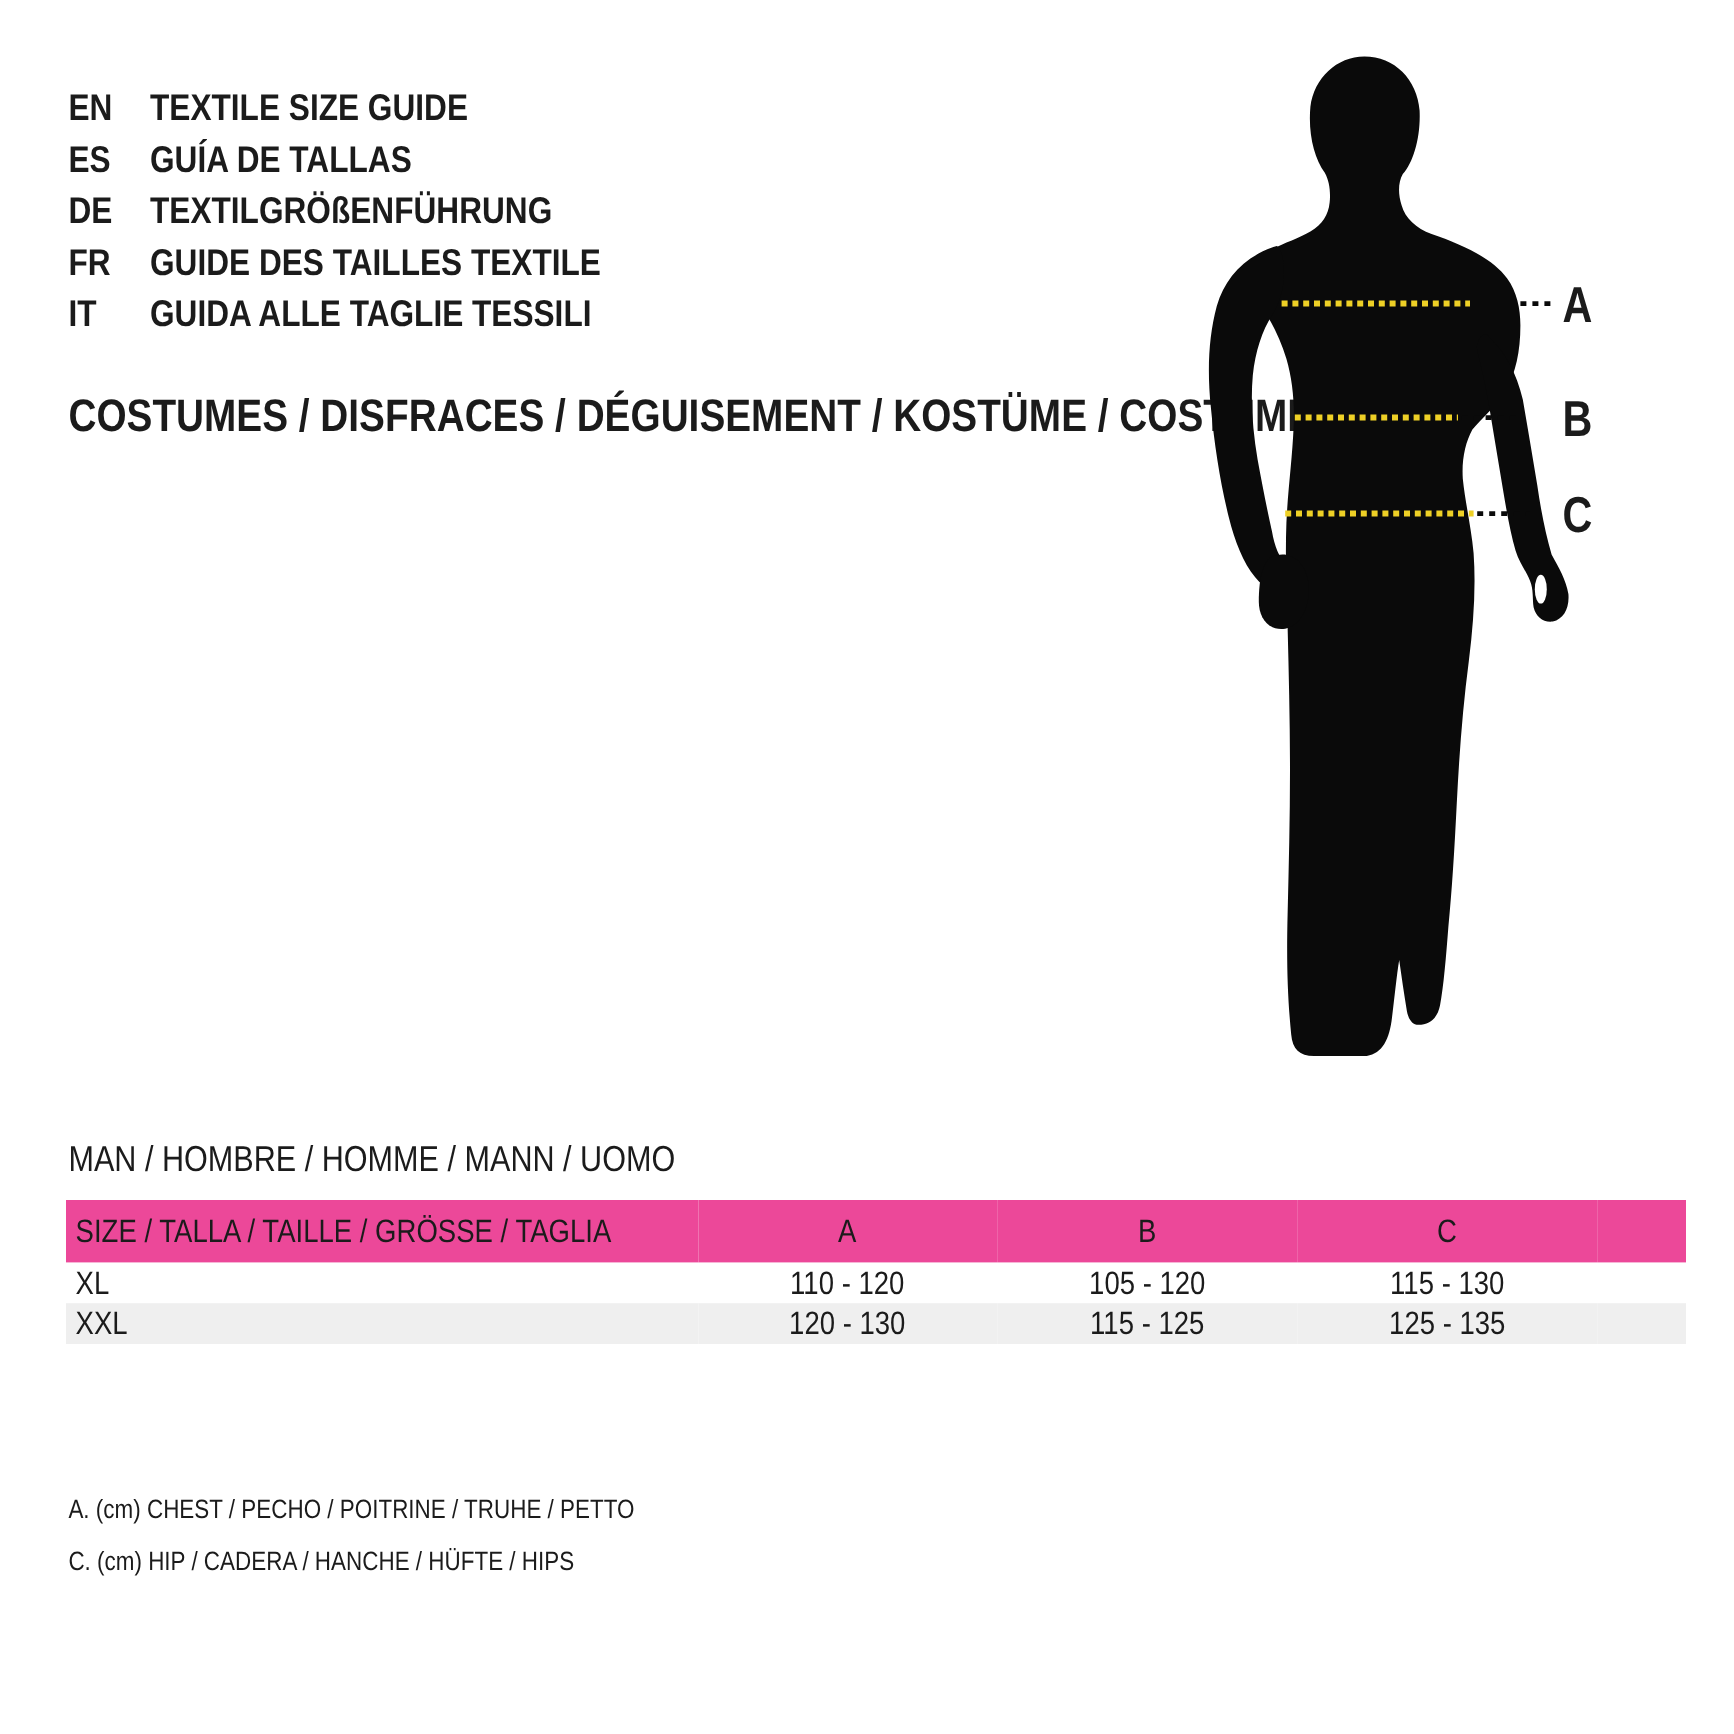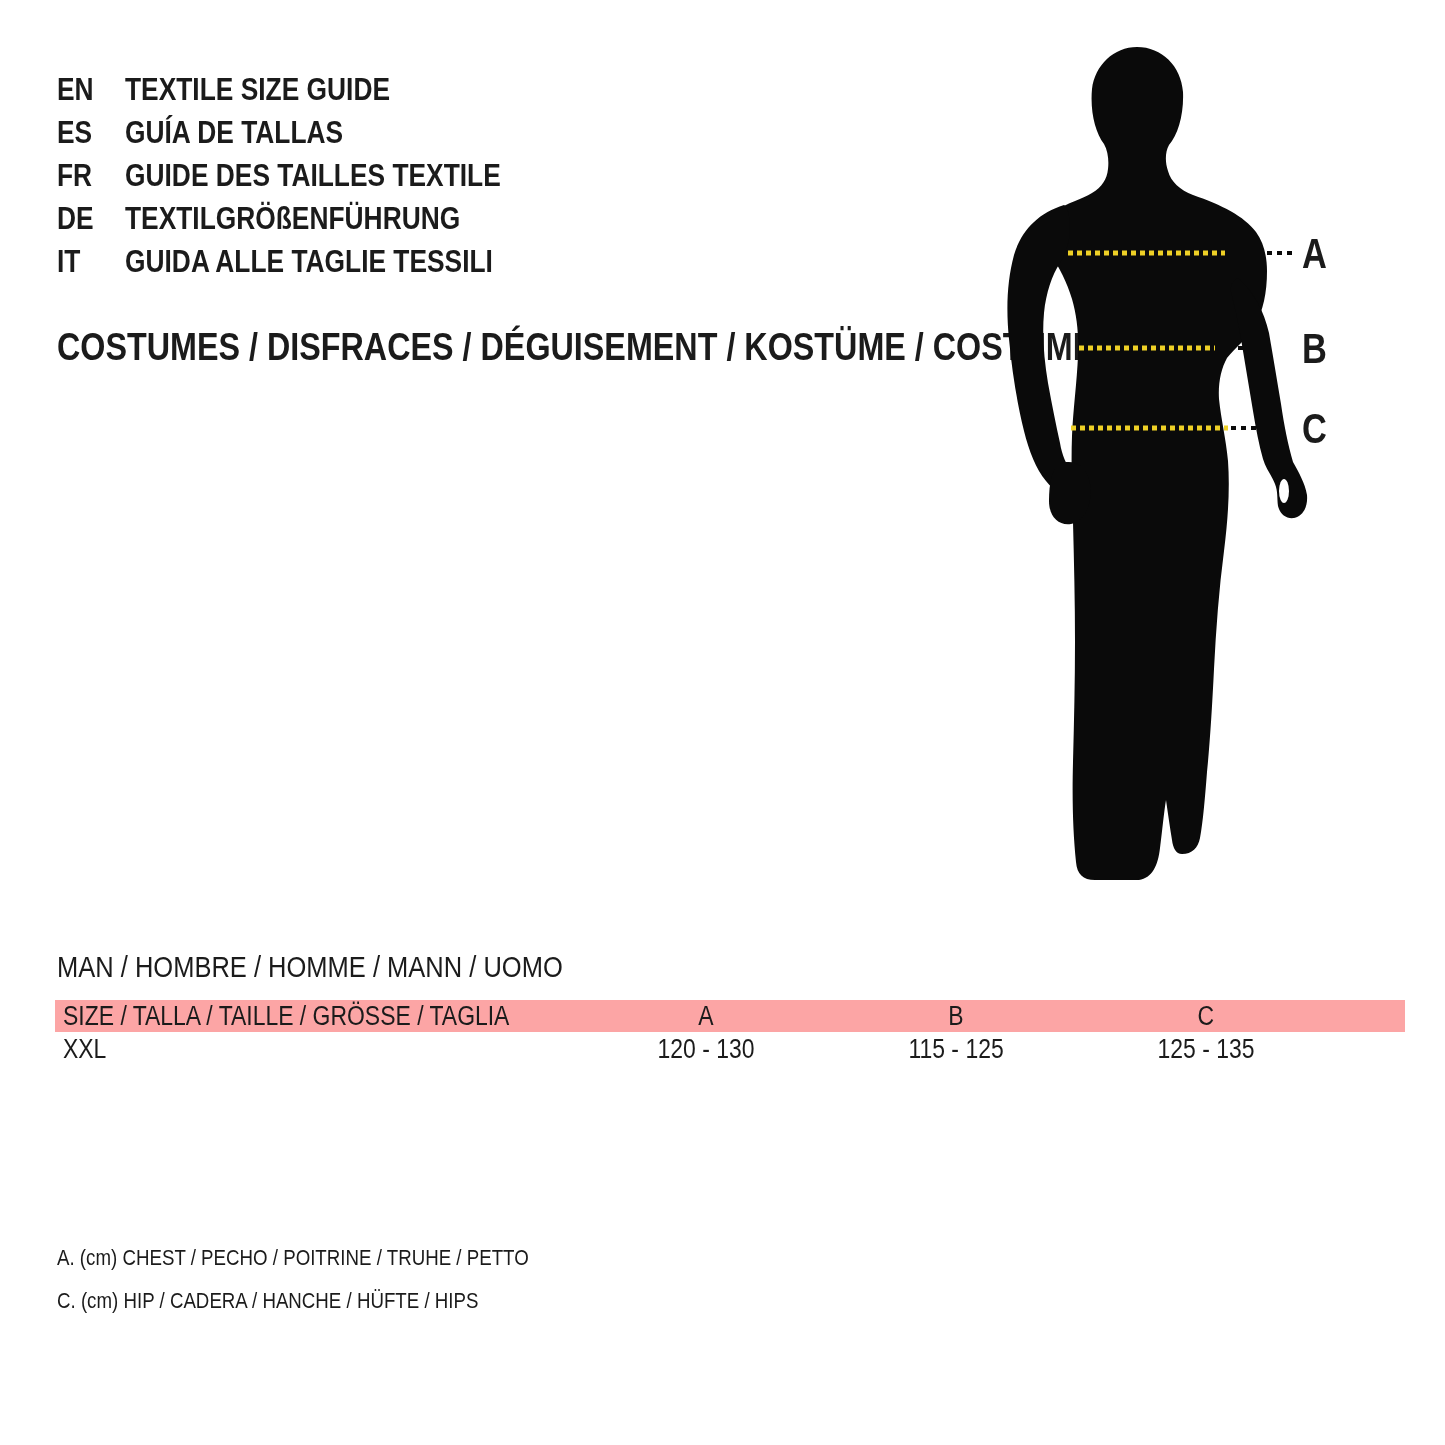--- a/index.html
+++ b/index.html
@@ -36,21 +36,21 @@
 
   
   .size-table{
     position:absolute;left:55px;top:1000px;width:1350px;
     border-collapse:collapse;table-layout:fixed;font-size:27px;
   }
   .size-table col.c-size{width:39%;}
   .size-table col.c-a,.size-table col.c-b,.size-table col.c-c{width:18.5%;}
   .size-table col.c-pad{width:5.5%;}
   .size-table thead th{
-    background:#fca5a5;height:32px;font-weight:normal;text-align:center;padding:0;
+    background:#ec4899;height:52px;font-weight:normal;text-align:center;padding:0;
   }
   .size-table thead th.first{text-align:left;padding-left:8px;}
   .size-table tbody td{height:34px;text-align:center;padding:0;}
   .size-table tbody td.first{text-align:left;padding-left:8px;}
   .size-table tbody tr:nth-child(even){background:#efefef;}
   .size-table .cond{transform-origin:center center;}
   .size-table .first .cond{transform-origin:left center;}
 
   
   .legend{position:absolute;left:57px;top:1245px;}
@@ -62,26 +62,26 @@
 <div class="lang-list">
   <div class="lang-row">
     <span class="lang-code cond">EN</span>
     <span class="cond">TEXTILE SIZE GUIDE</span>
   </div>
   <div class="lang-row">
     <span class="lang-code cond">ES</span>
     <span class="cond">GUÍA DE TALLAS</span>
   </div>
   <div class="lang-row">
+    <span class="lang-code cond">DE</span>
+    <span class="cond">TEXTILGRÖßENFÜHRUNG</span>
+  </div>
+  <div class="lang-row">
     <span class="lang-code cond">FR</span>
     <span class="cond">GUIDE DES TAILLES TEXTILE</span>
-  </div>
-  <div class="lang-row">
-    <span class="lang-code cond">DE</span>
-    <span class="cond">TEXTILGRÖßENFÜHRUNG</span>
   </div>
   <div class="lang-row">
     <span class="lang-code cond">IT</span>
     <span class="cond">GUIDA ALLE TAGLIE TESSILI</span>
   </div>
 </div>
 
 <div class="heading-costumes">
   <span class="cond">COSTUMES / DISFRACES / DÉGUISEMENT / KOSTÜME / COSTUMI</span>
 </div>
@@ -196,20 +196,27 @@
     <tr>
       <th class="first"><span class="cond">SIZE / TALLA / TAILLE / GRÖSSE / TAGLIA</span></th>
       <th><span class="cond">A</span></th>
       <th><span class="cond">B</span></th>
       <th><span class="cond">C</span></th>
       <th></th>
     </tr>
   </thead>
   <tbody>
     <tr>
+      <td class="first"><span class="cond">XL</span></td>
+      <td><span class="cond">110 - 120</span></td>
+      <td><span class="cond">105 - 120</span></td>
+      <td><span class="cond">115 - 130</span></td>
+      <td></td>
+    </tr>
+    <tr>
       <td class="first"><span class="cond">XXL</span></td>
       <td><span class="cond">120 - 130</span></td>
       <td><span class="cond">115 - 125</span></td>
       <td><span class="cond">125 - 135</span></td>
       <td></td>
     </tr>
   </tbody>
 </table>
 
 <div class="legend">

